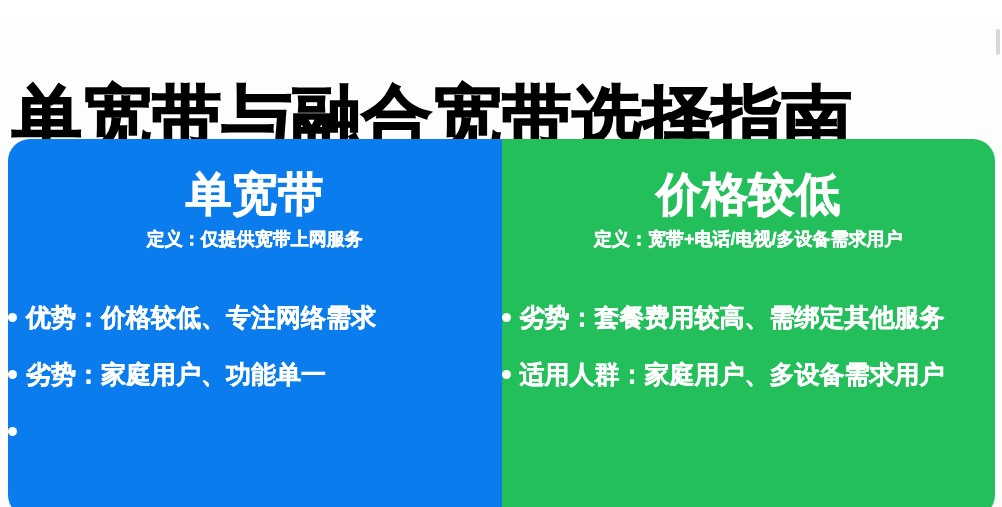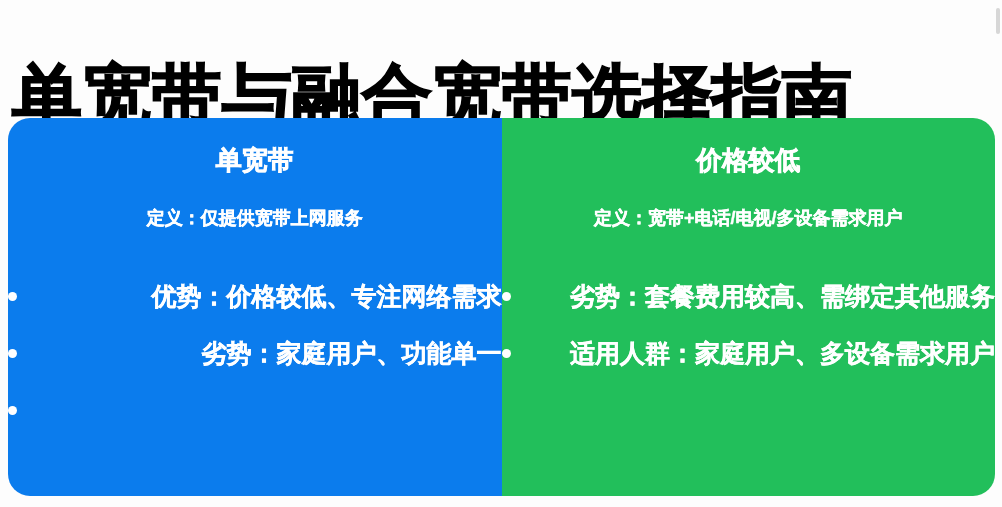--- a/index.html
+++ b/index.html
@@ -12,20 +12,21 @@
     height: 507px;
     overflow: hidden;
     font-family: "Liberation Sans", "DejaVu Sans", sans-serif;
     position: relative;
   }
 
   #infographic {
     position: absolute;
     inset: 0;
     background: #fdfdfd;
+    margin-top: 21px;
   }
 
   
   #page-title {
     position: absolute;
     left: 12px;
     top: 2px;
     width: 960px;
     height: 96px;
     line-height: 96px;
@@ -57,21 +58,21 @@
   }
   .panel.blue  { background: #0b7ced; }
   .panel.green { background: #22bf5b; }
 
   .panel-heading {
     position: absolute;
     left: 0;
     right: 0;
     top: 25px;
     text-align: center;
-    font-size: 26px;
+    font-size: 46px;
     font-weight: 800;
     color: #ffffff;
     white-space: nowrap;
     -webkit-text-stroke: 0.7px #ffffff;
   }
 
   .panel-definition {
     position: absolute;
     left: 0;
     right: 0;
@@ -90,21 +91,21 @@
     right: 0;
     top: 150px;
     margin: 0;
     padding: 0;
     list-style: none;
   }
   .bullet-item {
     height: 57px;
     display: flex;
     align-items: center;
-    justify-content: space-between;
+    justify-content: flex-start;
     white-space: nowrap;
   }
   .bullet-dot {
     width: 9px;
     height: 9px;
     border-radius: 50%;
     background: #ffffff;
     flex: 0 0 auto;
     margin-right: 9px;
   }

